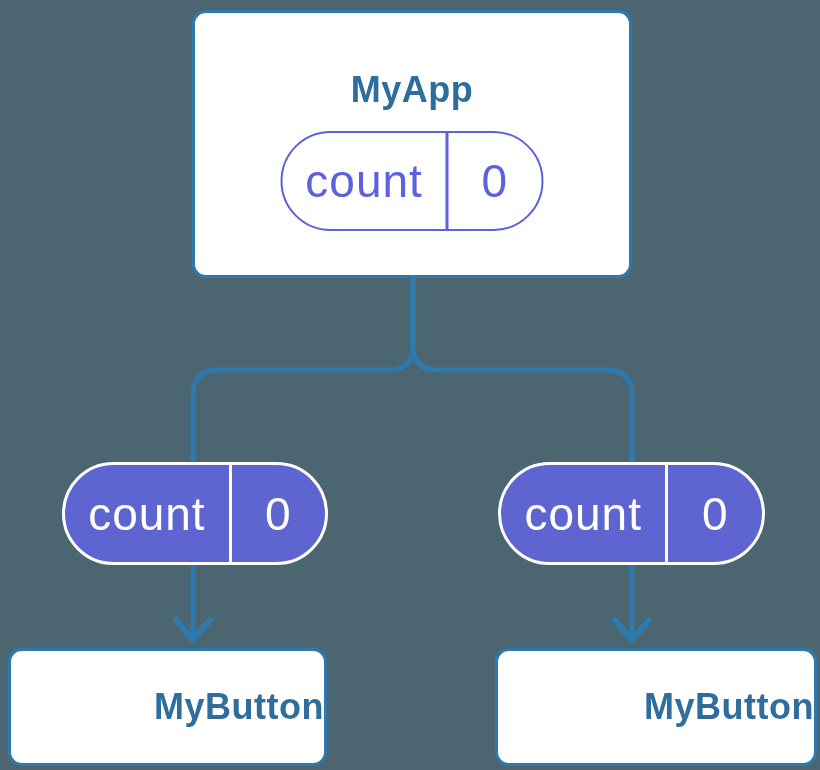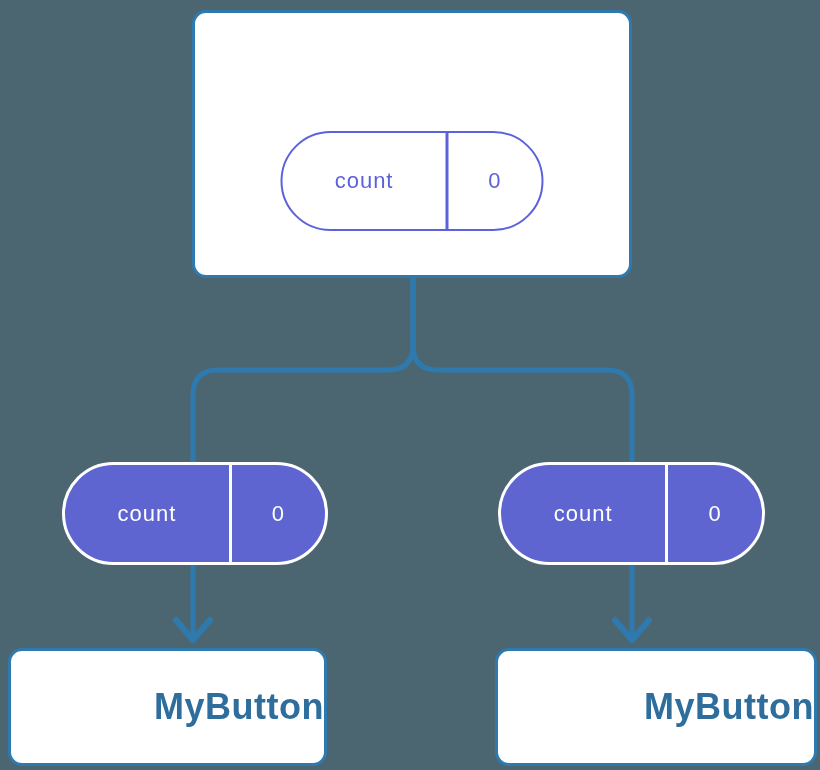--- a/index.html
+++ b/index.html
@@ -65,21 +65,21 @@
     width: 266px; height: 103px;
     background: #5e65d1;
     border: 3px solid #ffffff;
     color: #ffffff;
   }
   .pill-left  { left: 62px;  top: 462px; }
   .pill-right { left: 498px; top: 462px; width: 267px; }
 
   .pill-name, .pill-value {
     display: flex; align-items: center; justify-content: center;
-    font-size: 22px;
+    font-size: 46px;
     letter-spacing: 1px;
     text-align: center;
   }
   .pill-name  { flex: 0 0 63%; }
   .pill-value { flex: 1 1 auto; }
   .pill-divider { flex: 0 0 2.5px; }
   .pill-outlined .pill-divider { background: #5c62dc; }
   .pill-filled   .pill-divider { background: #ffffff; flex-basis: 3px; }
 </style>
 </head>
@@ -88,20 +88,21 @@
 <div class="canvas">
 
   <svg class="connectors" viewBox="0 0 820 770" xmlns="http://www.w3.org/2000/svg">
     <path class="conn-line" d="M 413 277 L 413 345 Q 413 370 388 370 L 218 370 Q 193 370 193 395 L 193 637" stroke="#2e7aaf"></path>
     <path class="conn-line" d="M 413 277 L 413 345 Q 413 370 438 370 L 607 370 Q 632 370 632 395 L 632 637" stroke="#2e7aaf"></path>
     <path class="arrow-head" d="M 176 620 L 193 640 L 210 620" stroke="#2e7aaf"></path>
     <path class="arrow-head" d="M 615 620 L 632 640 L 649 620" stroke="#2e7aaf"></path>
   </svg>
 
   <div class="node node-root">
+    <div class="node-title">MyApp</div>
     <div class="pill pill-outlined">
       <span class="pill-name">count</span>
       <span class="pill-divider"></span>
       <span class="pill-value">0</span>
     </div>
   </div>
 
   <div class="pill pill-filled pill-left">
     <span class="pill-name">count</span>
     <span class="pill-divider"></span>

